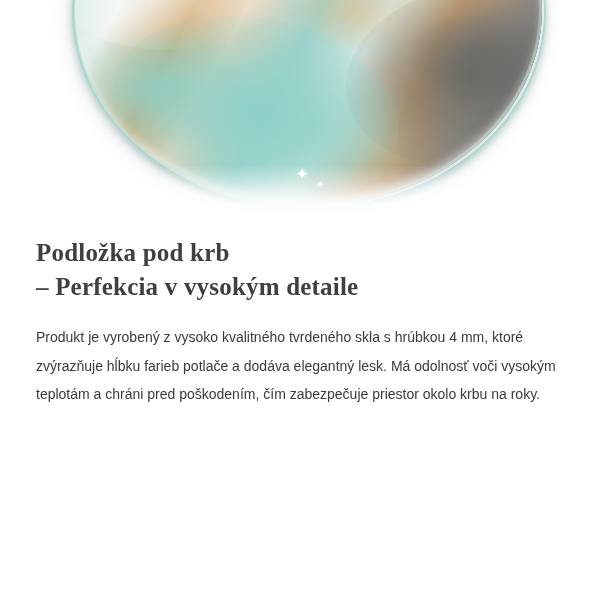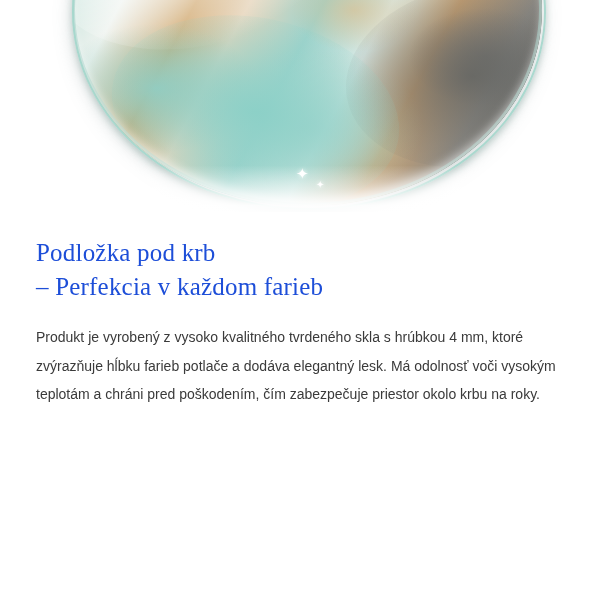--- a/index.html
+++ b/index.html
@@ -153,22 +153,22 @@
     position: absolute;
     left: 0;
     top: 212px;
     width: 600px;
   }
   .headline {
     margin: 24px 0 0 36px;
     font-family: "Liberation Serif", serif;
     font-size: 25px;
     line-height: 1.34;
-    color: #1d4ed8;
-    font-weight: 400;
+    color: #404040;
+    font-weight: 700;
     letter-spacing: 0.2px;
   }
   .headline .line2 {
     display: block;
   }
   .paragraph {
     margin: 20px 36px 0 36px;
     width: 528px;
     font-family: "Liberation Sans", sans-serif;
     font-size: 14px;
@@ -193,18 +193,18 @@
     </div>
     <div class="board-rim"></div>
     <div class="sparkle s1">✦</div>
     <div class="sparkle s2">✦</div>
     <div class="hero-bg"></div>
   </div>
 
   <div class="content">
     <h1 class="headline">
       <span>Podložka pod krb</span>
-      <span class="line2">– Perfekcia v každom farieb</span>
+      <span class="line2">– Perfekcia v vysokým detaile</span>
     </h1>
     <p class="paragraph">Produkt je vyrobený z vysoko kvalitného tvrdeného skla s hrúbkou 4 mm, ktoré zvýrazňuje hĺbku farieb potlače a dodáva elegantný lesk. Má odolnosť voči vysokým teplotám a chráni pred poškodením, čím zabezpečuje priestor okolo krbu na roky.</p>
   </div>
 
 </div>
 
 </body></html>

